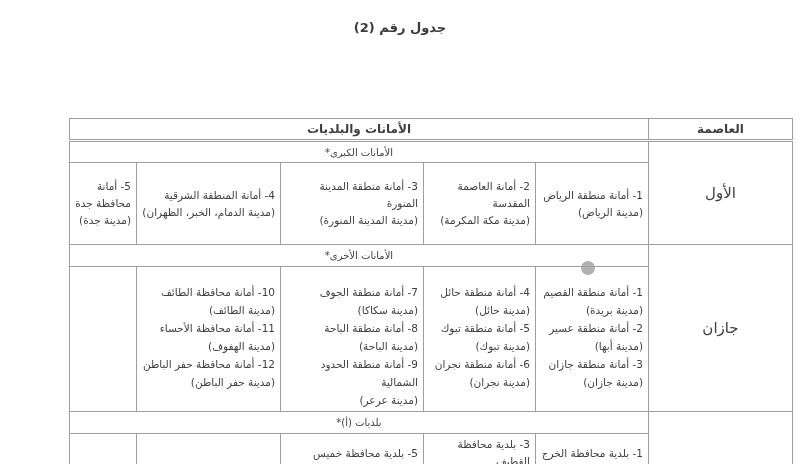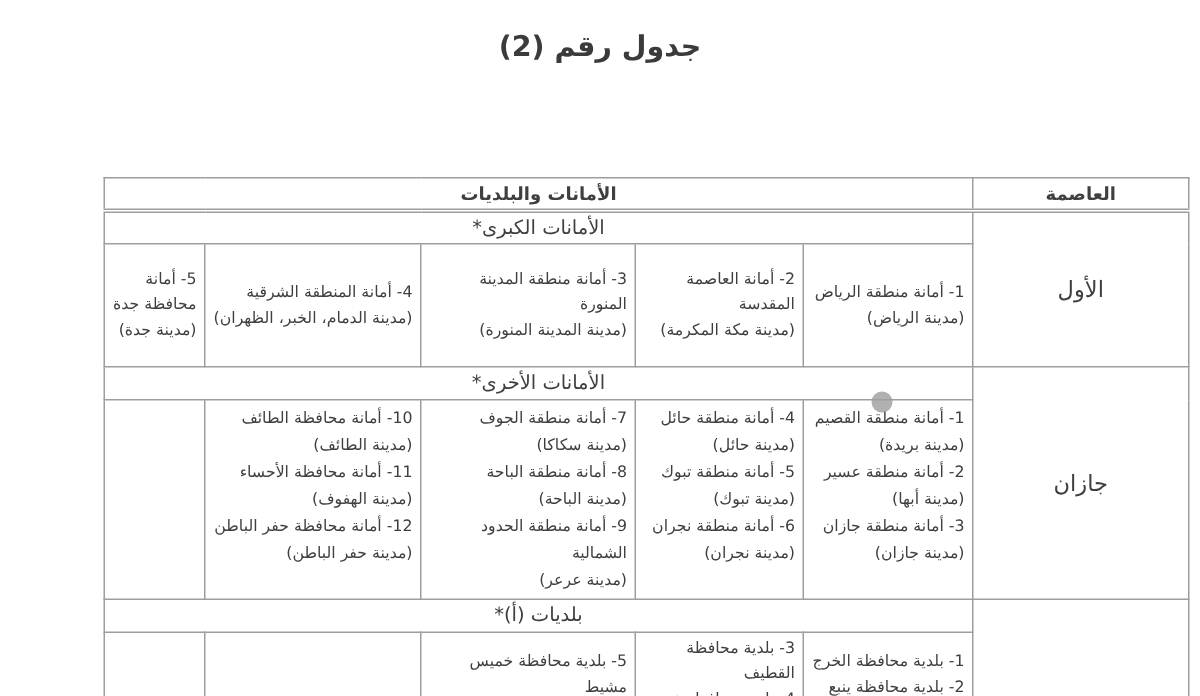--- a/index.html
+++ b/index.html
@@ -12,21 +12,21 @@
   }
   .titles {
     position: absolute;
     top: 20px; right: 0;
     width: 800px;
     text-align: center;
     color: #3b3b3b;
     direction: rtl;
   }
   .titles .t1 {
-    font-size: 19px;
+    font-size: 13px;
     font-weight: bold;
     margin-bottom: 8px;
     letter-spacing: 0;
   }
   .titles .t2 {
     font-size: 13px;
     font-weight: bold;
   }
   table.class-table {
     position: absolute;
@@ -45,42 +45,42 @@
   tr.r-header th {
     font-weight: bold;
     font-size: 12px;
     text-align: center;
     vertical-align: middle;
     border-bottom: 3px double #9e9e9e;
   }
   tr.r-group { height: 22px; }
   td.group-title {
     font-weight: bold;
-    font-size: 13px;
+    font-size: 10px;
     text-align: center;
     vertical-align: middle;
   }
   td.class-cell {
     font-weight: bold;
     font-size: 15px;
     text-align: center;
     vertical-align: middle;
   }
   tr.r-data1 { height: 82px; }
   tr.r-data2 { height: 133px; }
   tr.r-data3 { height: 35px; }
   td.cell {
     white-space: pre-line;
     text-align: right;
     vertical-align: middle;
     font-size: 10.5px;
     line-height: 17px;
     padding: 2px 5px;
   }
-  td.cell.top { vertical-align: top; padding-top: 3px; line-height: 18px; margin-left: 12px; }
+  td.cell.top { vertical-align: top; padding-top: 16px; line-height: 18px; margin-left: 12px; }
   .watermark-dot {
     position: absolute;
     left: 581px; top: 261px;
     width: 14px; height: 14px;
     border-radius: 50%;
     background: rgba(158,158,158,0.8);
     pointer-events: none;
   }
 </style>
 </head>

